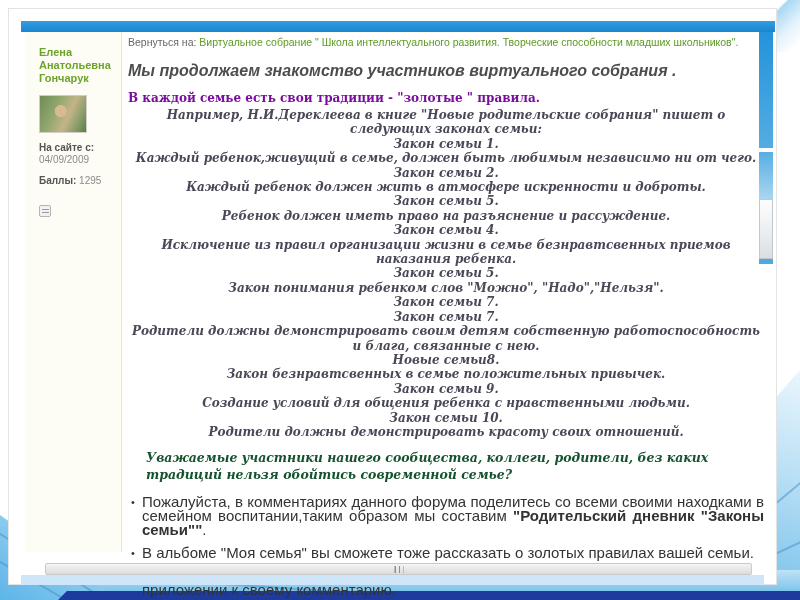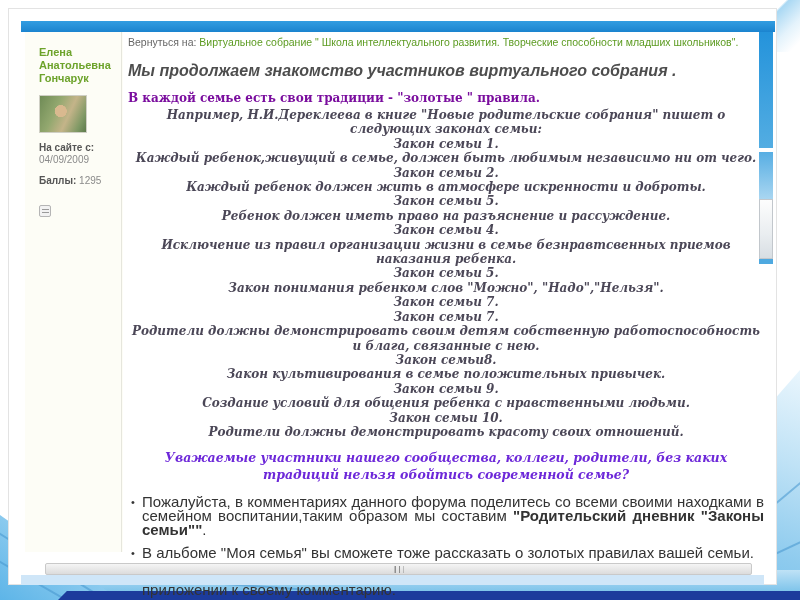--- a/index.html
+++ b/index.html
@@ -63,22 +63,22 @@
 
   
   .content{position:absolute;left:119px;top:23px;width:636px;height:525px;font-size:12px;}
   .backline{margin-top:4px;font-size:10.5px;color:#666666;}
   .backline a{color:#5c9b21;text-decoration:none;}
   .intro{margin:14px 0 0 0;font-size:16px;font-weight:bold;font-style:italic;color:#4d4d4d;}
   .title{margin:11px 0 0 0;text-align:left;font-family:"DejaVu Serif",serif;
     font-weight:bold;font-size:12px;color:#7a0d9e;}
   .laws{margin-top:3px;text-align:center;font-family:"DejaVu Serif",serif;
     font-style:italic;font-weight:bold;font-size:12px;line-height:14.4px;color:#4b4757;}
-  .question{margin:10px 18px 0 18px;text-align:center;font-family:"DejaVu Serif",serif;
-    font-style:italic;font-weight:bold;font-size:12.5px;line-height:17px;color:#6d28d9;}
+  .question{margin:10px 18px 0 18px;font-family:"DejaVu Serif",serif;
+    font-style:italic;font-weight:bold;font-size:12.5px;line-height:17px;color:#14532d;}
   .bullets{margin:12px 0 0 0;padding:0 0 0 14px;list-style:none;font-size:15px;color:#333333;line-height:14px;}
   .bullets li{position:relative;margin-bottom:9px;padding-left:0;}
   .bullets li::before{content:"•";position:absolute;left:-11px;top:0;color:#333;font-size:11px;}
   .bullets li.just{text-align:justify;}
 
   
   .hscroll{position:absolute;left:36px;top:554px;width:707px;height:12px;
     background:linear-gradient(180deg,#f5f5f5 0%,#dcdcdc 100%);
     border:1px solid #c9c9c9;border-radius:2px;}
   .grip{position:absolute;left:50%;top:2px;width:9px;height:7px;transform:translateX(-50%);
@@ -166,23 +166,23 @@
 
         <div class="law-line">Закон понимания ребенком слов "Можно", "Надо","Нельзя".</div>
 
         <div class="law-line">Закон семьи 7.</div>
 
 
         <div class="law-line">Закон семьи 7.</div>
 
         <div class="law-line">Родители должны демонстрировать своим детям собственную работоспособность и блага, связанные с нею.</div>
 
-        <div class="law-line">Закон семьи8.</div>
-
-        <div class="law-line">Закон культивирования в семье положительных привычек.</div>
+        <div class="law-line">Новые семьи8.</div>
+
+        <div class="law-line">Закон безнравтсвенных в семье положительных привычек.</div>
 
         <div class="law-line">Закон семьи 9.</div>
 
         <div class="law-line">Создание условий для общения ребенка  с нравственными людьми.</div>
 
         <div class="law-line">Закон семьи 10.</div>
 
         <div class="law-line">Родители должны демонстрировать красоту своих отношений.</div>
       </div>
 

